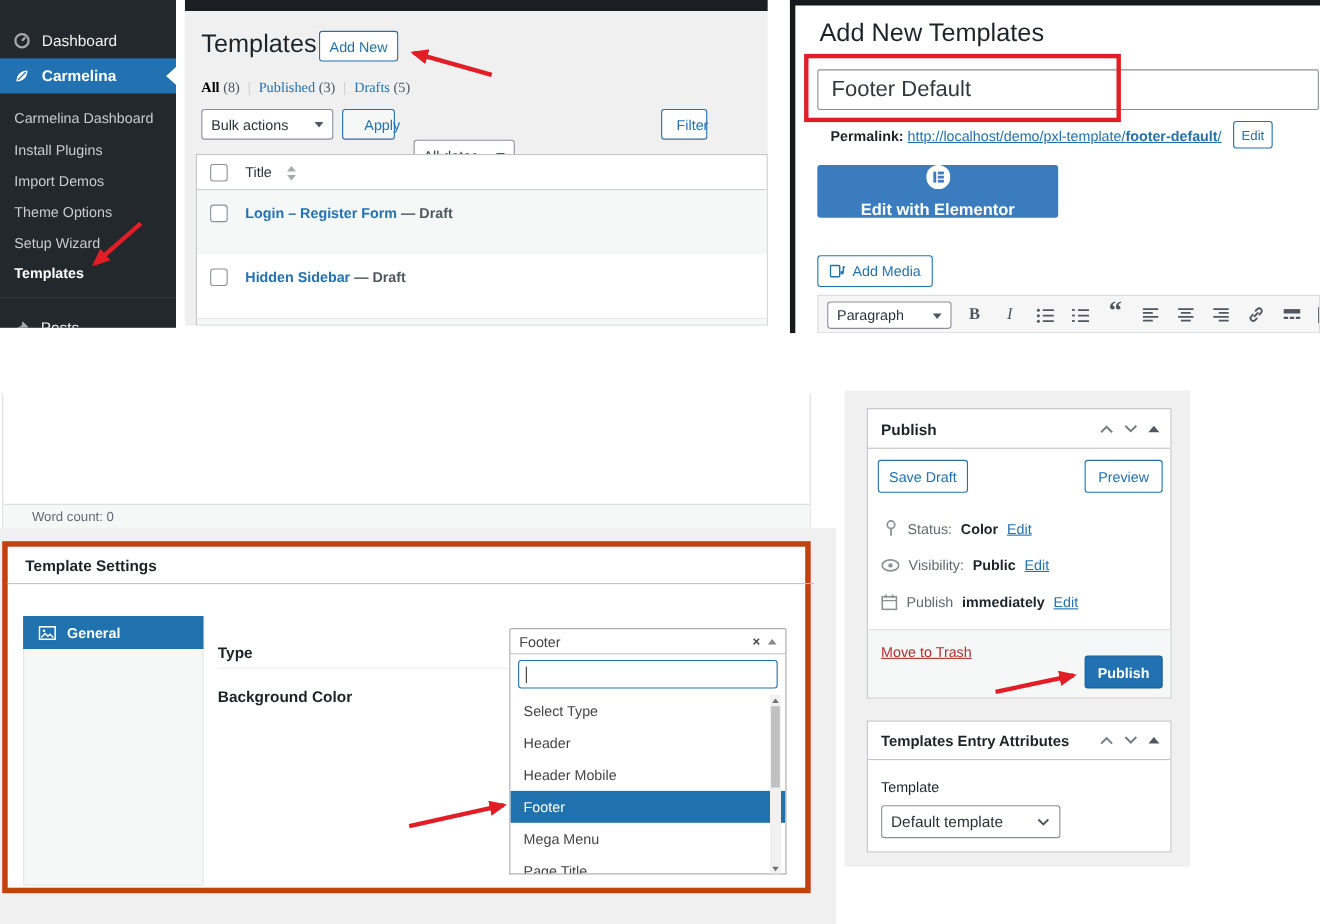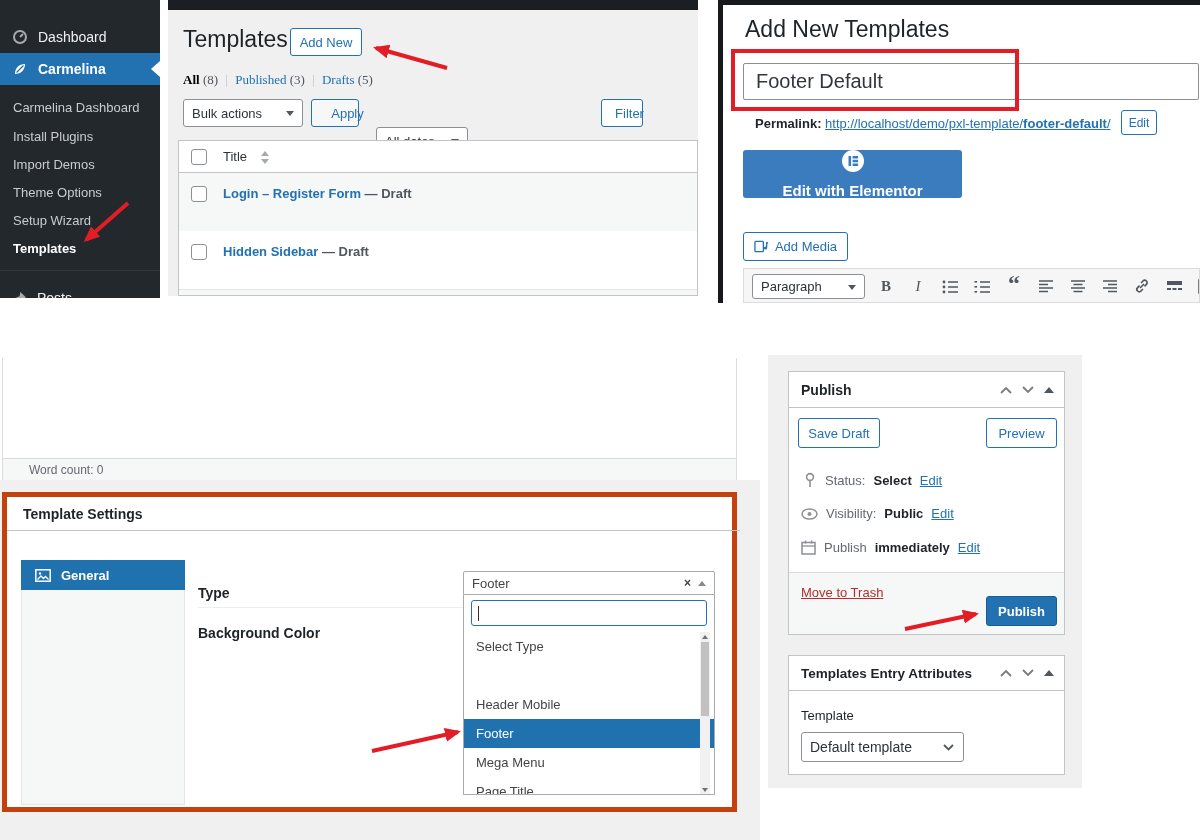--- a/index.html
+++ b/index.html
@@ -280,20 +280,21 @@
         <span style="width:0;height:0;border-left:4px solid transparent;border-right:4px solid transparent;border-bottom:5px solid #888;"></span>
       </span>
     </div>
 
     <div class="abs" style="left:463px;top:115px;width:252px;height:200px;background:#fff;border:1px solid #aaa;border-top:none;z-index:30;overflow:hidden;">
       <div class="abs" style="left:7px;top:5px;width:236px;height:26px;background:#fff;border:1px solid #2271b1;border-radius:3px;">
         <span style="position:absolute;left:6px;top:5px;width:1px;height:15px;background:#333;"></span>
       </div>
 
       <div class="abs" style="left:0;top:37px;width:236px;height:29px;display:flex;align-items:center;padding-left:12px;font-size:13px;color:#444;cursor:pointer;">Select Type</div>
+      <div class="abs" style="left:0;top:66px;width:236px;height:29px;display:flex;align-items:center;padding-left:12px;font-size:13px;color:#444;cursor:pointer;">Header</div>
       <div class="abs" style="left:0;top:95px;width:236px;height:29px;display:flex;align-items:center;padding-left:12px;font-size:13px;color:#444;cursor:pointer;">Header Mobile</div>
       <div class="abs" style="left:0;top:124px;width:250px;height:29px;background:#1f72ae;display:flex;align-items:center;padding-left:12px;font-size:13px;color:#fff;cursor:pointer;">Footer</div>
       <div class="abs" style="left:0;top:153px;width:236px;height:29px;display:flex;align-items:center;padding-left:12px;font-size:13px;color:#444;cursor:pointer;">Mega Menu</div>
       <div class="abs" style="left:0;top:182px;width:236px;height:29px;display:flex;align-items:center;padding-left:12px;font-size:13px;color:#444;cursor:pointer;">Page Title</div>
 
       <div class="abs" style="left:236px;top:37px;width:10px;height:163px;background:#f1f1f1;">
         <span style="position:absolute;left:2px;top:3px;width:0;height:0;border-left:3px solid transparent;border-right:3px solid transparent;border-bottom:4px solid #707070;"></span>
         <span style="position:absolute;left:1px;top:10px;width:8px;height:74px;background:#c1c1c1;"></span>
         <span style="position:absolute;left:2px;bottom:3px;width:0;height:0;border-left:3px solid transparent;border-right:3px solid transparent;border-top:4px solid #707070;"></span>
       </div>
@@ -324,21 +325,21 @@
       <div class="abs btn-sec" style="left:197px;top:46px;width:71px;height:30px;background:#fff;">Preview</div>
 
       <div class="abs" style="left:14px;top:100px;display:flex;align-items:center;gap:8px;font-size:13px;color:#646970;">
         <span>
           <svg width="14" height="16" viewBox="0 0 14 16">
               <circle cx="7" cy="5" r="3.4" fill="none" stroke="#8c8f94" stroke-width="1.6"></circle>
               <path d="M7 8.5 V15" stroke="#8c8f94" stroke-width="1.6"></path>
             </svg>
         </span>
         <span>Status:</span>
-        <span style="font-weight:700;color:#1d2327;">Select</span>
+        <span style="font-weight:700;color:#1d2327;">Color</span>
         <span class="ulink">Edit</span>
       </div>
 
       <div class="abs" style="left:12px;top:134px;display:flex;align-items:center;gap:8px;font-size:13px;color:#646970;">
         <span>
           <svg width="17" height="12" viewBox="0 0 17 12">
               <ellipse cx="8.5" cy="6" rx="7.5" ry="5" fill="none" stroke="#8c8f94" stroke-width="1.5"></ellipse>
               <circle cx="8.5" cy="6" r="2" fill="#8c8f94"></circle>
             </svg>
         </span>

